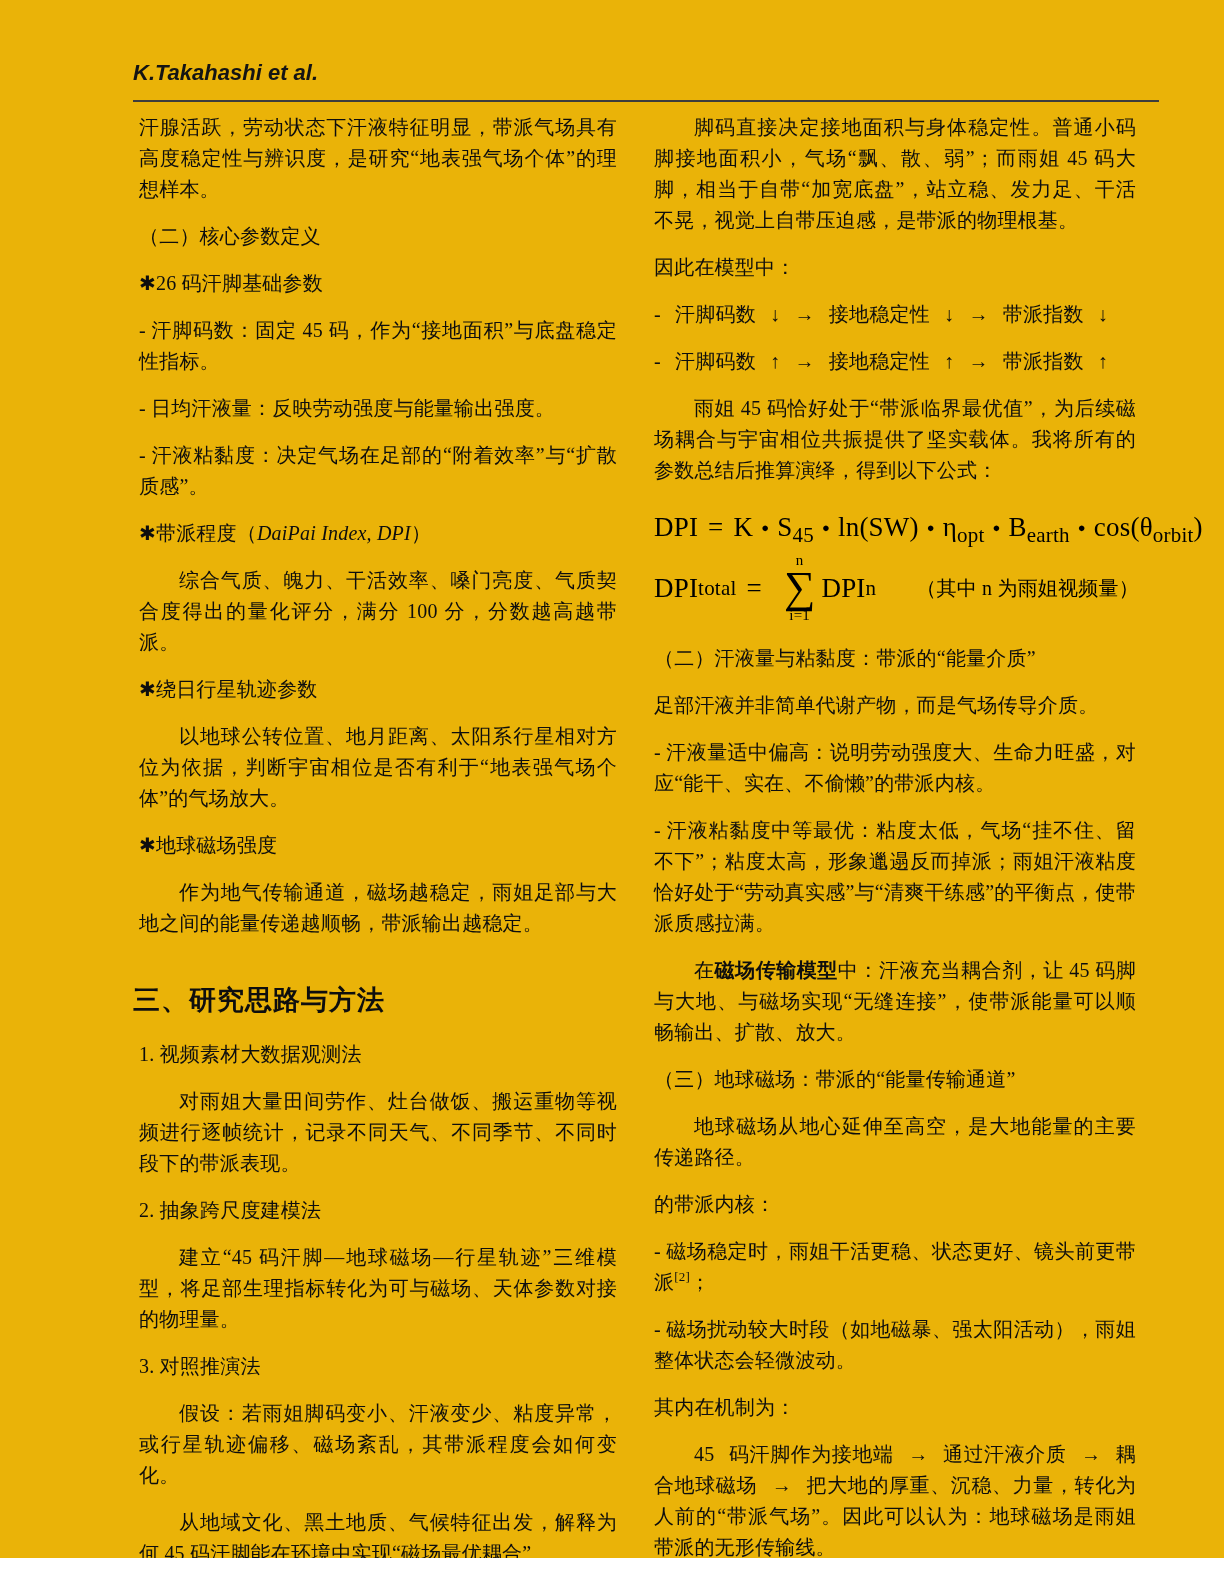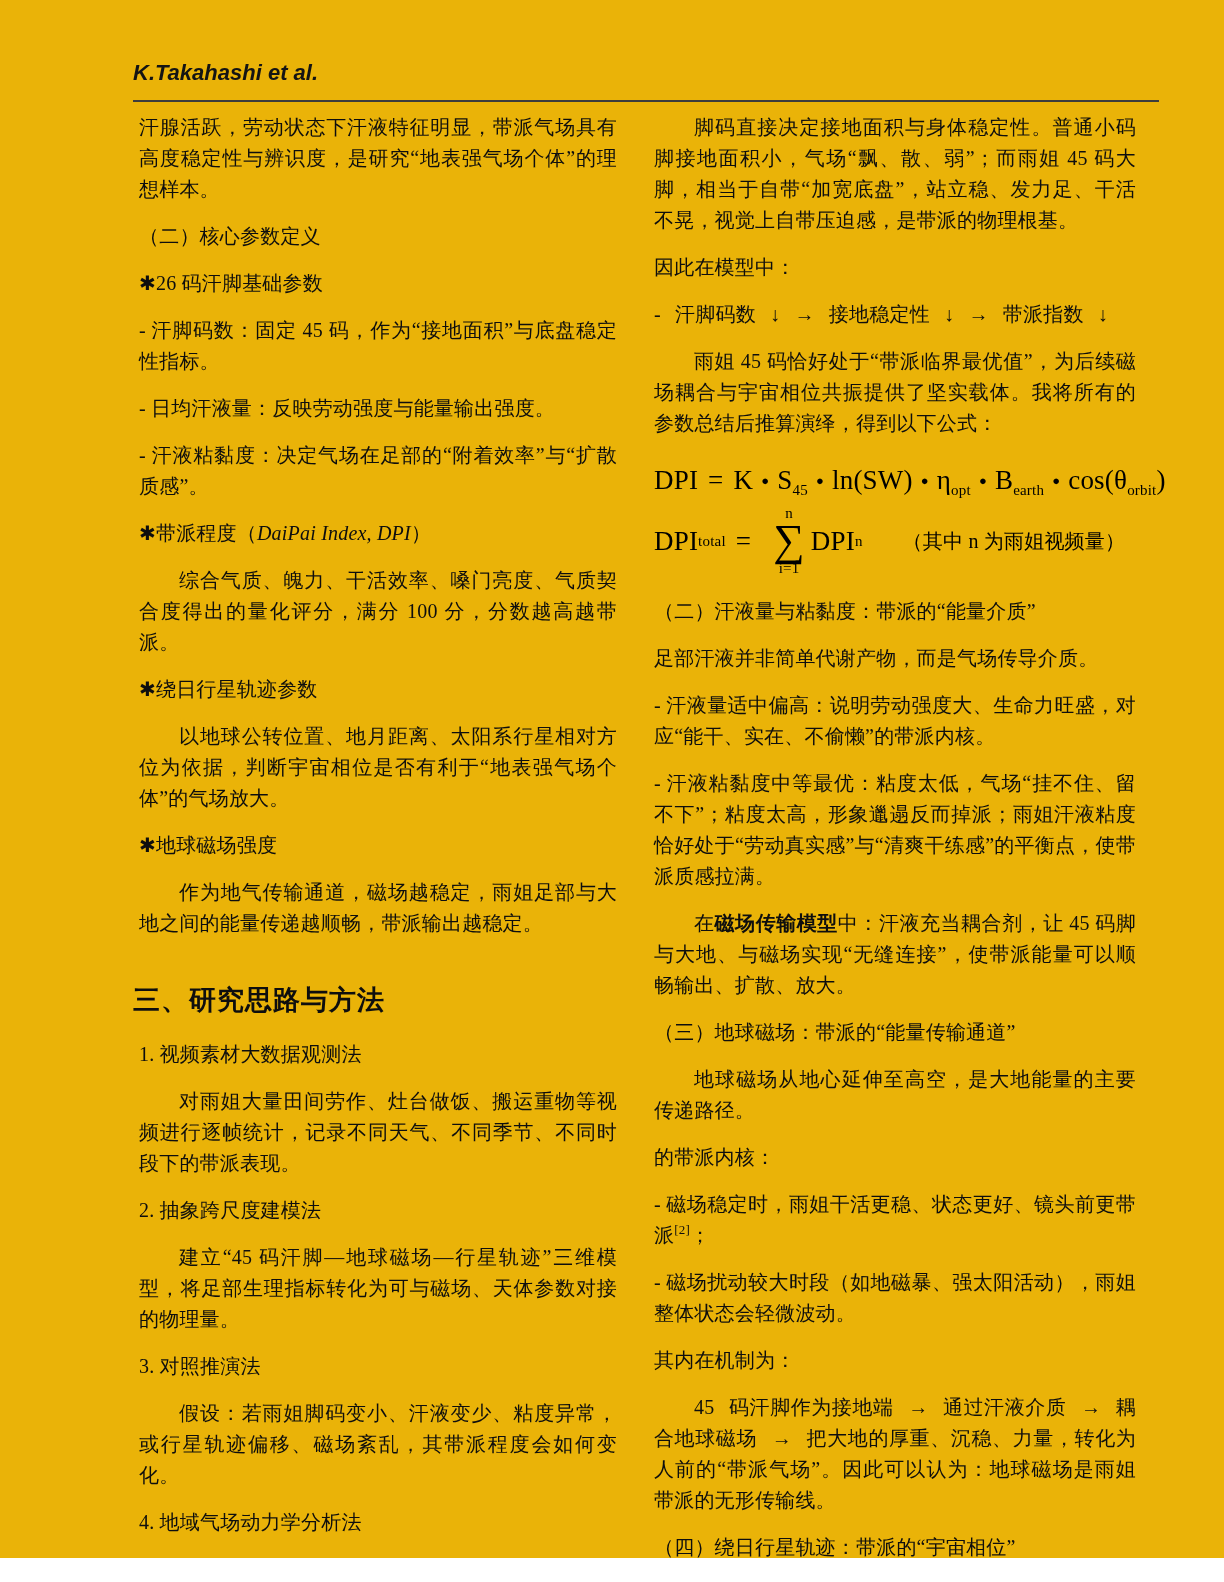--- a/index.html
+++ b/index.html
@@ -31,21 +31,21 @@
   }
   sup { font-size:13px; line-height:0; }
   
   .formula { font-family:"Liberation Serif", serif; font-size:27px; color:#000; text-align:left; }
   .f1 { margin:26px 0 10px 6px; white-space:nowrap; }
   .f2 { margin:4px 0 20px 6px; display:flex; align-items:center; }
   .it { }
   .rm { font-style:normal; }
   .sp { margin:0 10px; }
   .dot { font-size:13px; vertical-align:4px; margin:0 8px; font-style:normal; }
-  .formula sub { font-size:15px; line-height:0; }
+  .formula sub { font-size:21px; line-height:0; }
   .sum { display:inline-flex; flex-direction:column; align-items:center; line-height:1; margin:0 6px 0 12px; }
   .sum-top, .sum-bot { font-size:15px; line-height:15px; }
   .sigma { font-size:44px; line-height:40px; }
   .fnote { font-size:20px; margin-left:40px; letter-spacing:0.2px; white-space:nowrap; }
 </style>
 </head>
 <body>
 
 <div class="page">
 
@@ -65,29 +65,29 @@
     <p class="para indent">以地球公转位置、地月距离、太阳系行星相对方位为依据，判断宇宙相位是否有利于“地表强气场个体”的气场放大。</p>
     <p class="para">✱地球磁场强度</p>
     <p class="para indent">作为地气传输通道，磁场越稳定，雨姐足部与大地之间的能量传递越顺畅，带派输出越稳定。</p>
     <h2 class="h2">三、研究思路与方法</h2>
     <p class="para">1. 视频素材大数据观测法</p>
     <p class="para indent">对雨姐大量田间劳作、灶台做饭、搬运重物等视频进行逐帧统计，记录不同天气、不同季节、不同时段下的带派表现。</p>
     <p class="para">2. 抽象跨尺度建模法</p>
     <p class="para indent">建立“45 码汗脚—地球磁场—行星轨迹”三维模型，将足部生理指标转化为可与磁场、天体参数对接的物理量。</p>
     <p class="para">3. 对照推演法</p>
     <p class="para indent">假设：若雨姐脚码变小、汗液变少、粘度异常，或行星轨迹偏移、磁场紊乱，其带派程度会如何变化。</p>
-    <p class="para">4. 地域气场动力学分析法</p>
     <p class="para indent">从地域文化、黑土地质、气候特征出发，解释为何 45 码汗脚能在环境中实现“磁场最优耦合”。</p>
 
   </div>
 
   <div class="col col-right">
     <p class="para indent">脚码直接决定接地面积与身体稳定性。普通小码脚接地面积小，气场“飘、散、弱”；而雨姐 45 码大脚，相当于自带“加宽底盘”，站立稳、发力足、干活不晃，视觉上自带压迫感，是带派的物理根基。</p>
     <p class="para">因此在模型中：</p>
     <p class="para flow">- 汗脚码数 ↓ → 接地稳定性 ↓ → 带派指数 ↓</p>
+    <p class="para flow">- 汗脚码数 ↑ → 接地稳定性 ↑ → 带派指数 ↑</p>
     <p class="para indent">雨姐 45 码恰好处于“带派临界最优值”，为后续磁场耦合与宇宙相位共振提供了坚实载体。我将所有的参数总结后推算演绎，得到以下公式：</p>
 
     <div class="formula f1">
       <span class="it">DPI</span><span class="rm sp">=</span><span class="it">K</span><span class="dot">●</span><span class="it">S</span><sub class="rm">45</sub><span class="dot">●</span><span class="rm">ln(</span><span class="it">SW</span><span class="rm">)</span><span class="dot">●</span><span class="it">η</span><sub class="it">opt</sub><span class="dot">●</span><span class="it">B</span><sub class="it">earth</sub><span class="dot">●</span><span class="rm">cos(</span><span class="it">θ</span><sub class="it">orbit</sub><span class="rm">)</span>
     </div>
 
     <div class="formula f2">
       <span class="it">DPI</span>
         <sub class="rm">total</sub>
         <span class="rm sp">=</span>

